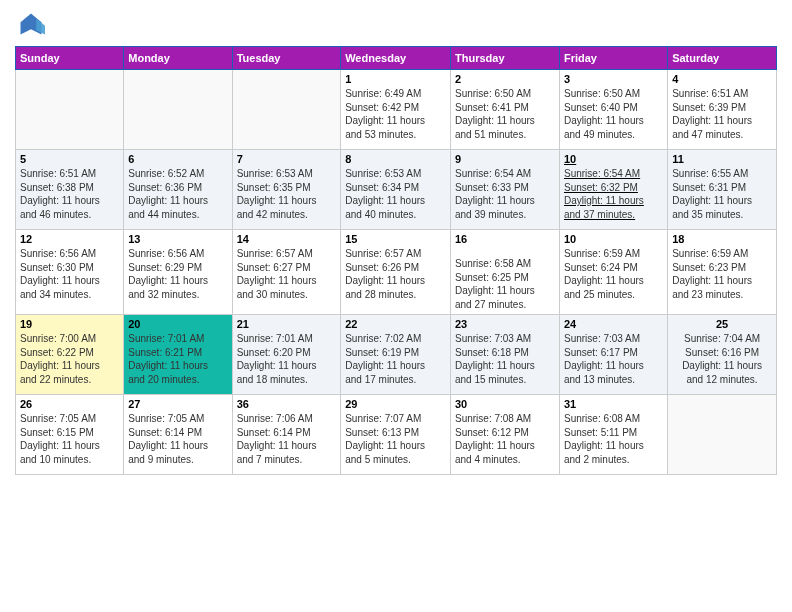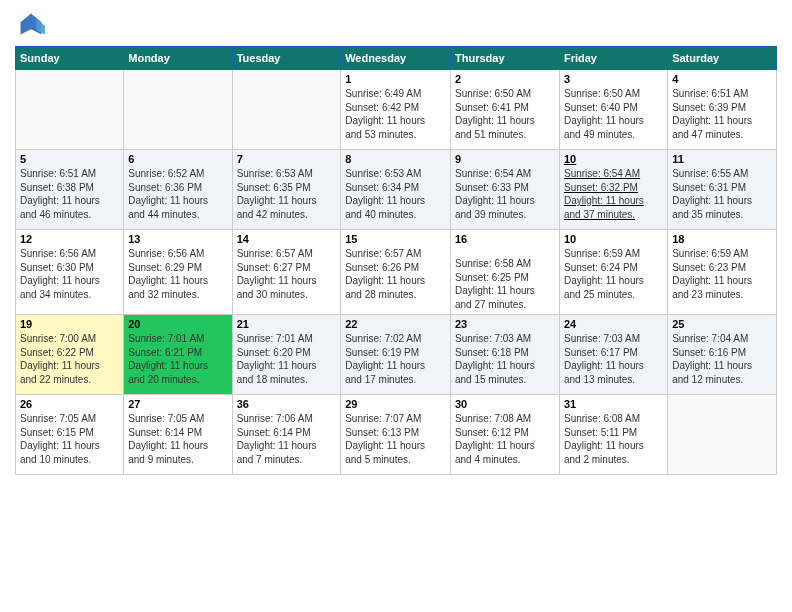--- a/index.html
+++ b/index.html
@@ -48,21 +48,21 @@
     .location {
       font-size: 14px;
       color: #555;
     }
     .calendar {
       width: 100%;
       border-collapse: collapse;
       font-size: 9.5px;
     }
     .calendar thead th {
-      background-color: #0f766e;
+      background-color: #a21caf;
       color: #fff;
       padding: 5px 4px;
       text-align: left;
       font-size: 11px;
       font-weight: bold;
       border: 1px solid #1a5fb4;
     }
     .calendar tbody td {
       border: 1px solid #ccc;
       vertical-align: top;
@@ -253,21 +253,21 @@
           </td>
         </tr>
         <tr>
           <td style="background: #fef9c3;">
             <span class="day-num">19</span>
             <div class="day-info" style="white-space: pre-line;">Sunrise: 7:00 AM
 Sunset: 6:22 PM
 Daylight: 11 hours
 and 22 minutes.</div>
           </td>
-          <td style="background: #22c55e; margin-top: 28px;">
+          <td style="background: #14b8a6; margin-top: 28px;">
             <span class="day-num">20</span>
             <div class="day-info" style="white-space: pre-line;">Sunrise: 7:01 AM
 Sunset: 6:21 PM
 Daylight: 11 hours
 and 20 minutes.</div>
           </td>
           <td style="background: rgb(240, 244, 248);">
             <span class="day-num">21</span>
             <div class="day-info" style="white-space: pre-line;">Sunrise: 7:01 AM
 Sunset: 6:20 PM
@@ -288,21 +288,21 @@
 Daylight: 11 hours
 and 15 minutes.</div>
           </td>
           <td style="background: rgb(240, 244, 248);">
             <span class="day-num">24</span>
             <div class="day-info" style="white-space: pre-line;">Sunrise: 7:03 AM
 Sunset: 6:17 PM
 Daylight: 11 hours
 and 13 minutes.</div>
           </td>
-          <td style="background: rgb(240, 244, 248);">
+          <td style="background: rgb(240, 244, 248); text-align: center;">
             <span class="day-num">25</span>
             <div class="day-info" style="white-space: pre-line;">Sunrise: 7:04 AM
 Sunset: 6:16 PM
 Daylight: 11 hours
 and 12 minutes.</div>
           </td>
         </tr>
         <tr>
           <td>
             <span class="day-num">26</span>

